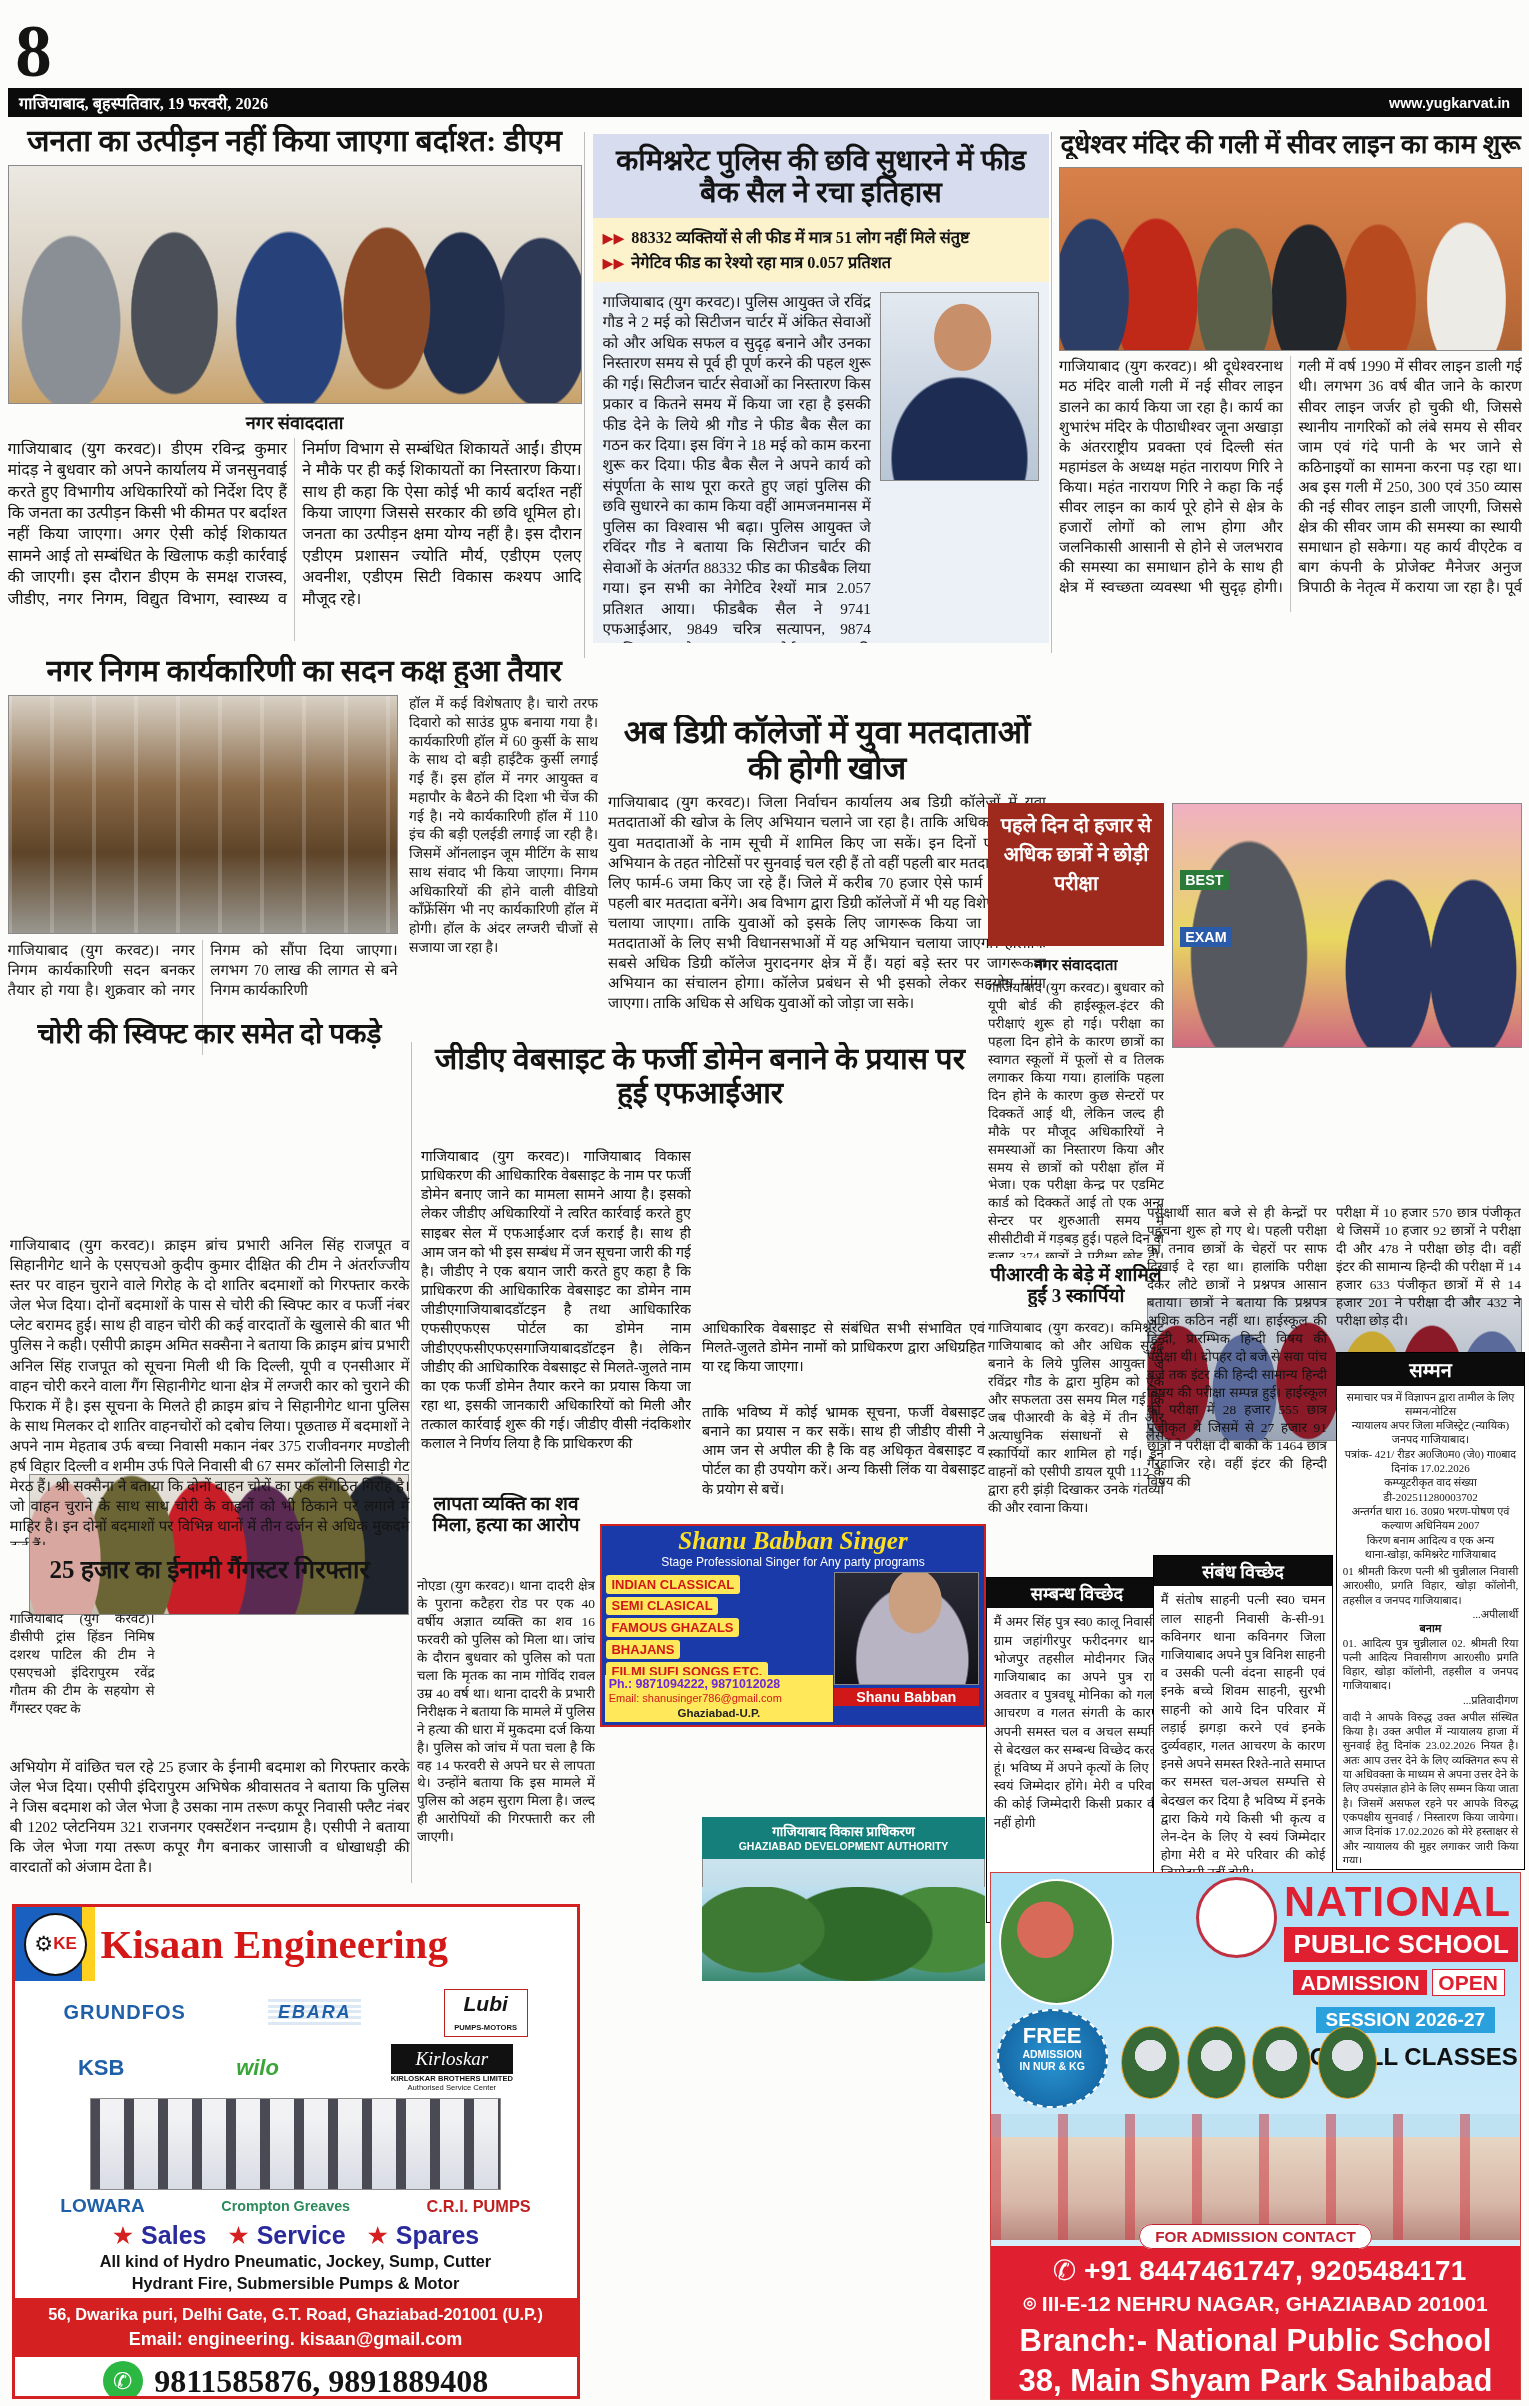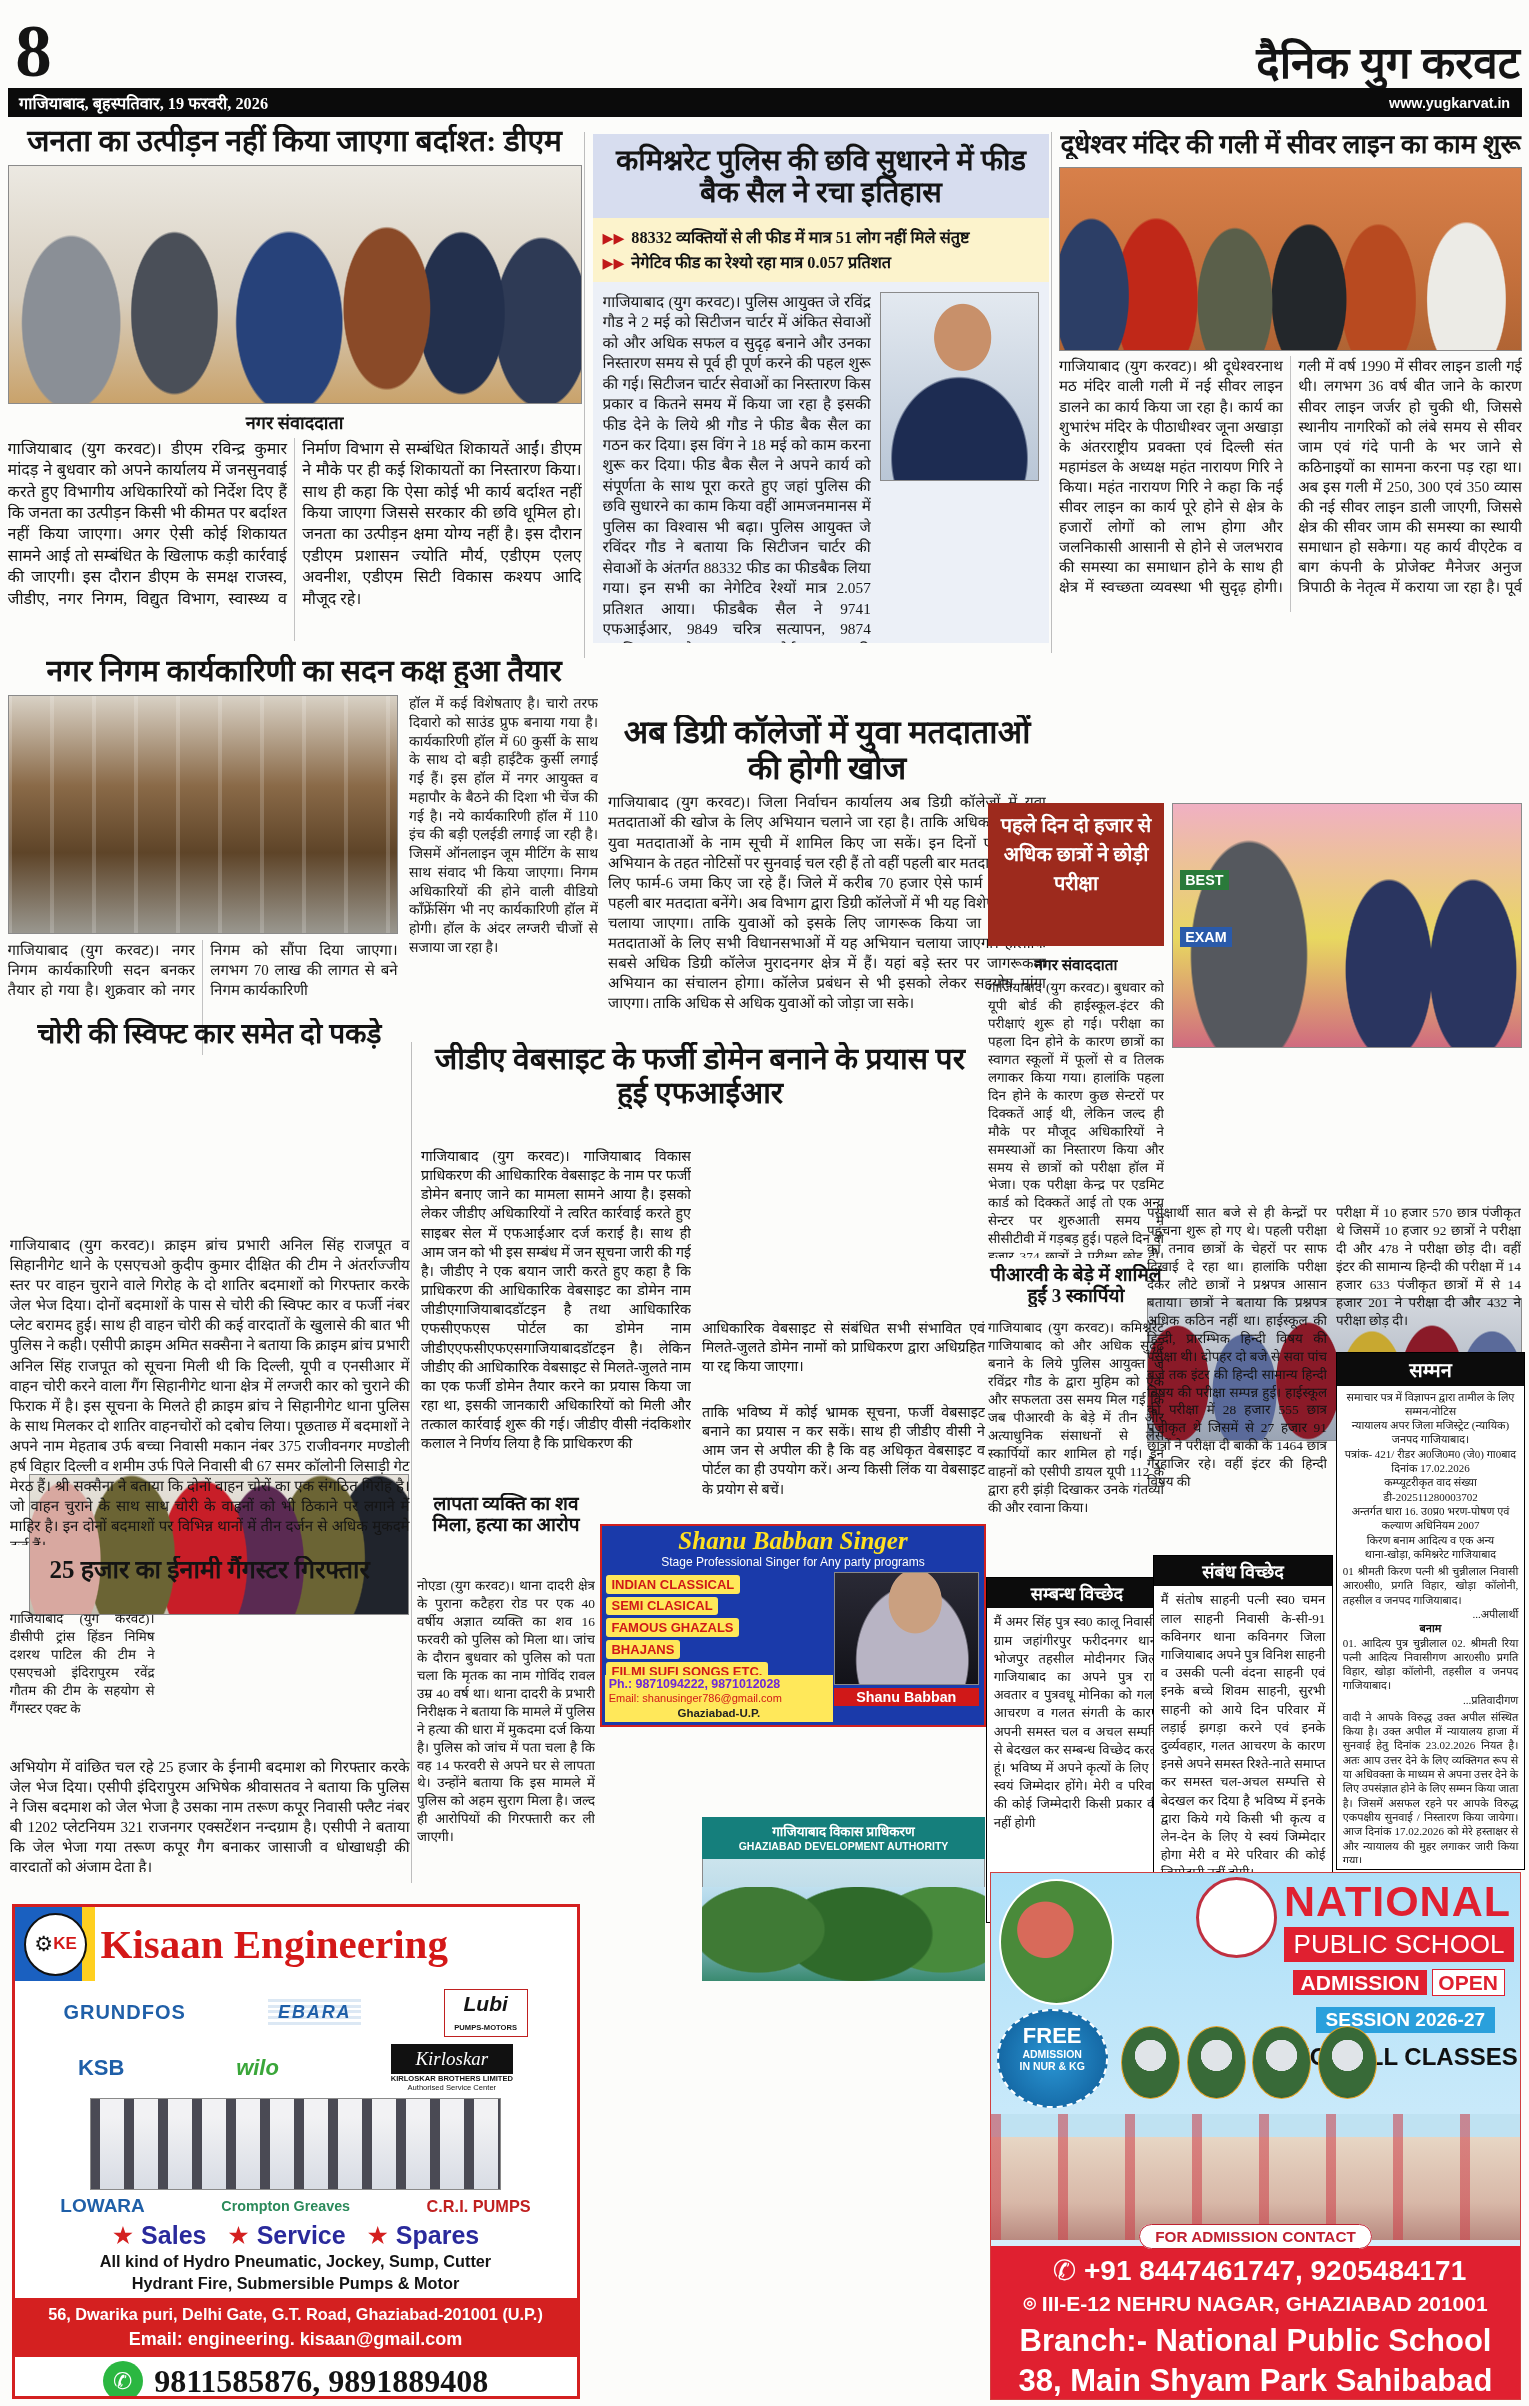--- a/index.html
+++ b/index.html
@@ -110,21 +110,20 @@
   .sh-wrap{border:2.9px solid #d02020;background:#1a3aaa;overflow:hidden;font-family:"Liberation Sans","DejaVu Sans",sans-serif;}
   .sh-pill{background:#ffe85a;color:#d01818;font-weight:bold;font-size:13px;padding:1.9px 5.7px;margin:2.9px 3.8px;border-radius:2.9px;display:block;width:max-content;max-width:206px;}
   .gda-sign{background:#157f7c;color:#fff;text-align:center;padding:5.7px 1.9px;line-height:1.3;}
 </style>
 </head>
 <body>
 
 <div class="page">
 
   <div class="abs" style="left:15.3px;top:15.3px;font-size:73px;font-weight:bold;line-height:1;">8</div>
-  <div class="abs" style="left:1004px;top:31px;width:516px;text-align:right;font-size:44px;font-weight:bold;">दैनिक युग करवट</div>
   <div class="abs" style="left:7.6px;top:88px;width:1514px;height:29px;background:#0b0b0b;color:#fff;display:flex;justify-content:space-between;align-items:center;padding:0 11.5px;box-sizing:border-box;">
     <span style="font-size:16.3px;font-weight:bold;">गाजियाबाद, बृहस्पतिवार, 19 फरवरी, 2026</span>
     <span style="font-size:14.3px;font-weight:bold;font-family:'Liberation Sans',sans-serif;">www.yugkarvat.in</span>
   </div>
 
   <div class="vr" style="left:584px;top:132px;height:526px;"></div>
   <div class="vr" style="left:1051px;top:132px;height:521px;"></div>
   <div class="vr" style="left:411px;top:1042px;height:841px;"></div>
 
   <div class="abs" style="left:7.6px;top:124px;width:574px;">
@@ -307,21 +306,21 @@
       <span class="wa">✆</span>
       <span style="font-size:32px;font-weight:bold;font-family:'Liberation Serif',serif;">9811585876,  9891889408</span>
     </div>
   </div>
 
   <div class="abs s-wrap" style="left:990px;top:1872px;width:531px;height:528px;box-sizing:border-box;">
     <div style="position:relative;height:241px;">
       <div class="photo ph-kids" style="position:absolute;left:7.6px;top:5.7px;width:111px;height:122px;border-radius:50%;border:2.9px solid #fff;box-shadow:none;"></div>
       <div style="position:absolute;left:205px;top:3.8px;width:75px;height:75px;border-radius:50%;background:#fff;border:3.8px solid #c03040;"></div>
       <div style="position:absolute;left:293px;top:3.8px;color:#e02030;font-size:43px;font-weight:bold;letter-spacing:1px;">NATIONAL</div>
-      <div style="position:absolute;left:293px;top:54px;background:#e02030;color:#fff;font-size:26px;font-weight:normal;padding:1.9px 9.6px;">PUBLIC SCHOOL</div>
+      <div style="position:absolute;left:293px;top:54px;background:#e02030;color:#fff;font-size:26px;font-weight:bold;padding:1.9px 9.6px;">PUBLIC SCHOOL</div>
       <div style="position:absolute;left:302px;top:98px;font-weight:bold;">
         <span style="background:#e02030;color:#fff;font-size:21px;padding:1px 7.6px;">ADMISSION</span>
         <span style="color:#e02030;font-size:21px;background:#fff;padding:1px 5.7px;border:1px solid #e02030;">OPEN</span>
       </div>
       <div style="position:absolute;left:325px;top:134px;background:#2aa0dc;color:#fff;font-size:19px;font-weight:bold;padding:1.9px 9.6px;">SESSION 2026-27</div>
       <div style="position:absolute;left:304px;top:170px;color:#101010;font-size:24px;font-weight:bold;">FOR ALL CLASSES</div>
       <div style="position:absolute;left:5.7px;top:136px;width:111px;height:99px;border-radius:50%;background:radial-gradient(circle,#2a96d4,#0e5a96);border:2.9px dashed #fff;color:#fff;text-align:center;padding-top:11.5px;box-sizing:border-box;line-height:1.15;">
         <div style="font-size:22px;font-weight:bold;">FREE</div>
         <div style="font-size:10.5px;font-weight:bold;">ADMISSION</div>
         <div style="font-size:10.5px;font-weight:bold;">IN NUR &amp; KG</div>

